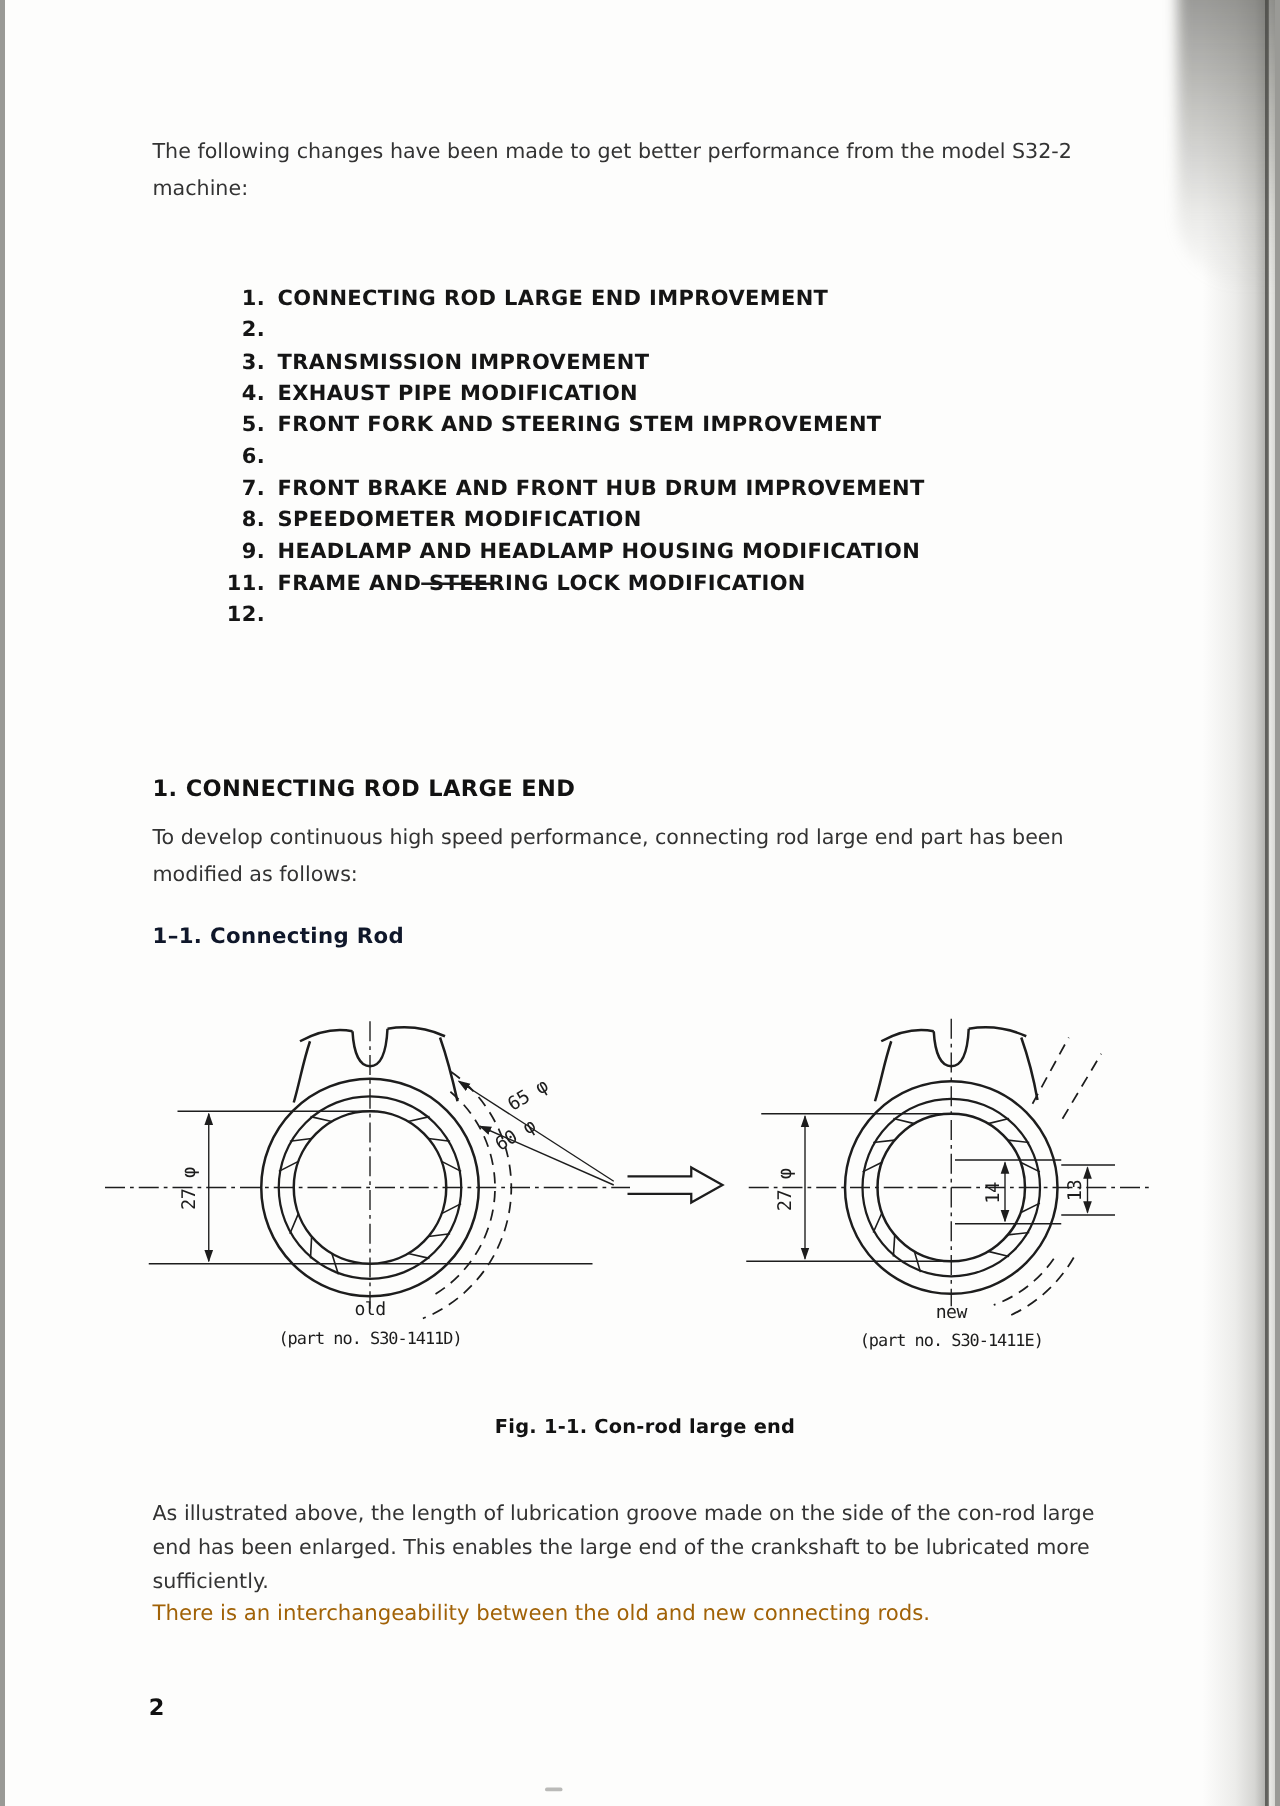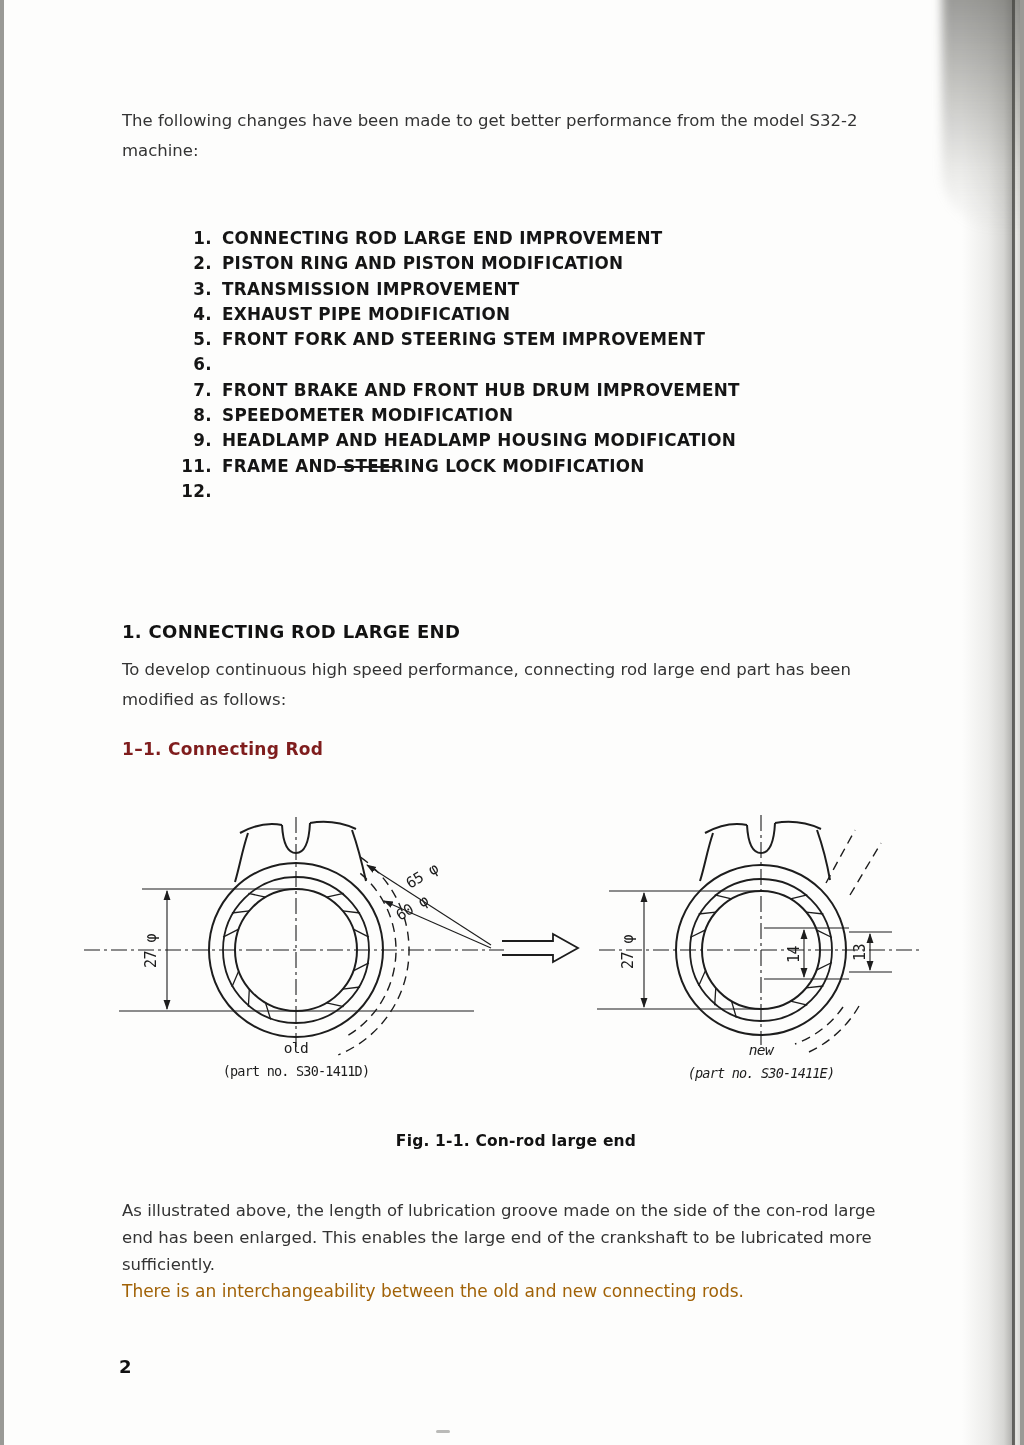--- a/index.html
+++ b/index.html
@@ -55,29 +55,29 @@
   .sec-title{
     position:absolute;left:118px;top:621px;
     font-weight:700;font-size:18px;color:#121212;letter-spacing:0.3px;
   }
   .sec-body{
     position:absolute;left:118px;top:655px;width:810px;
     font-size:16.5px;line-height:29.5px;white-space:pre-line;color:#333;
   }
   .sub-title{
     position:absolute;left:118px;top:739px;
-    font-weight:700;font-size:17px;color:#7f1d1d;letter-spacing:0.3px;
+    font-weight:700;font-size:17px;color:#0f172a;letter-spacing:0.3px;
   }
   .fig-svg{position:absolute;left:0;top:785px;width:1024px;height:330px;}
   .fig-label{position:absolute;width:240px;text-align:center;
     font-family:"DejaVu Sans Mono","Liberation Mono",monospace;color:#1c1c1c;}
   .fig-label .variant{font-size:14.5px;letter-spacing:-0.5px;}
   .fig-label .partno{font-size:13.5px;margin-top:7px;letter-spacing:-0.8px;}
   .old-label{left:172px;top:1040px;}
-  .new-label{left:637px;top:1042px;font-style:italic;}
+  .new-label{left:637px;top:1042px;}
   .caption{
     position:absolute;left:262px;top:1132px;width:500px;text-align:center;
     font-weight:700;font-size:15.5px;color:#121212;letter-spacing:0.2px;
   }
   .body-a{
     position:absolute;left:118px;top:1197px;width:810px;
     font-size:16.5px;line-height:27px;white-space:pre-line;color:#333;
   }
   .body-b{
     position:absolute;left:118px;top:1278px;width:810px;
@@ -104,21 +104,20 @@
   <div class="intro">The following changes have been made to get better performance from the model S32-2
 machine:</div>
 
   <div class="toc">
     <div class="toc-row">
         <span class="toc-num">1.</span>
         <span>CONNECTING ROD LARGE END IMPROVEMENT</span>
       </div>
     <div class="toc-row">
         <span class="toc-num">2.</span>
-        <span>PISTON RING AND PISTON MODIFICATION</span>
       </div>
     <div class="toc-row">
         <span class="toc-num">3.</span>
         <span>TRANSMISSION IMPROVEMENT</span>
       </div>
     <div class="toc-row">
         <span class="toc-num">4.</span>
         <span>EXHAUST PIPE MODIFICATION</span>
       </div>
     <div class="toc-row">

